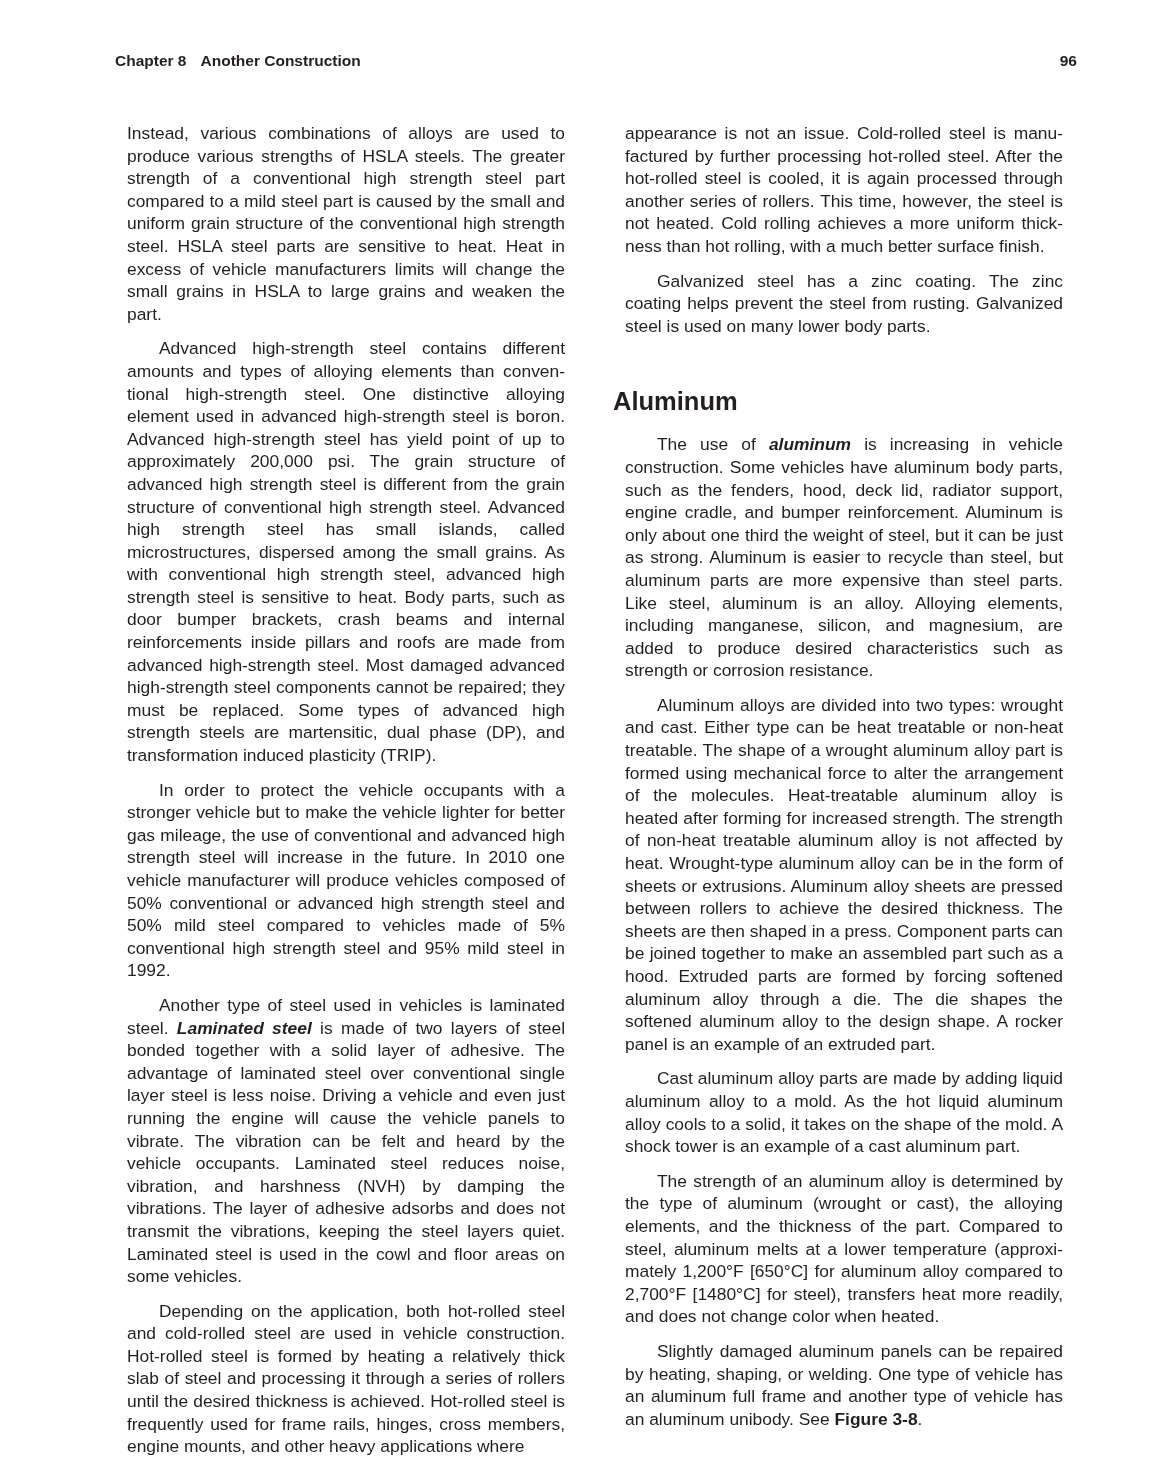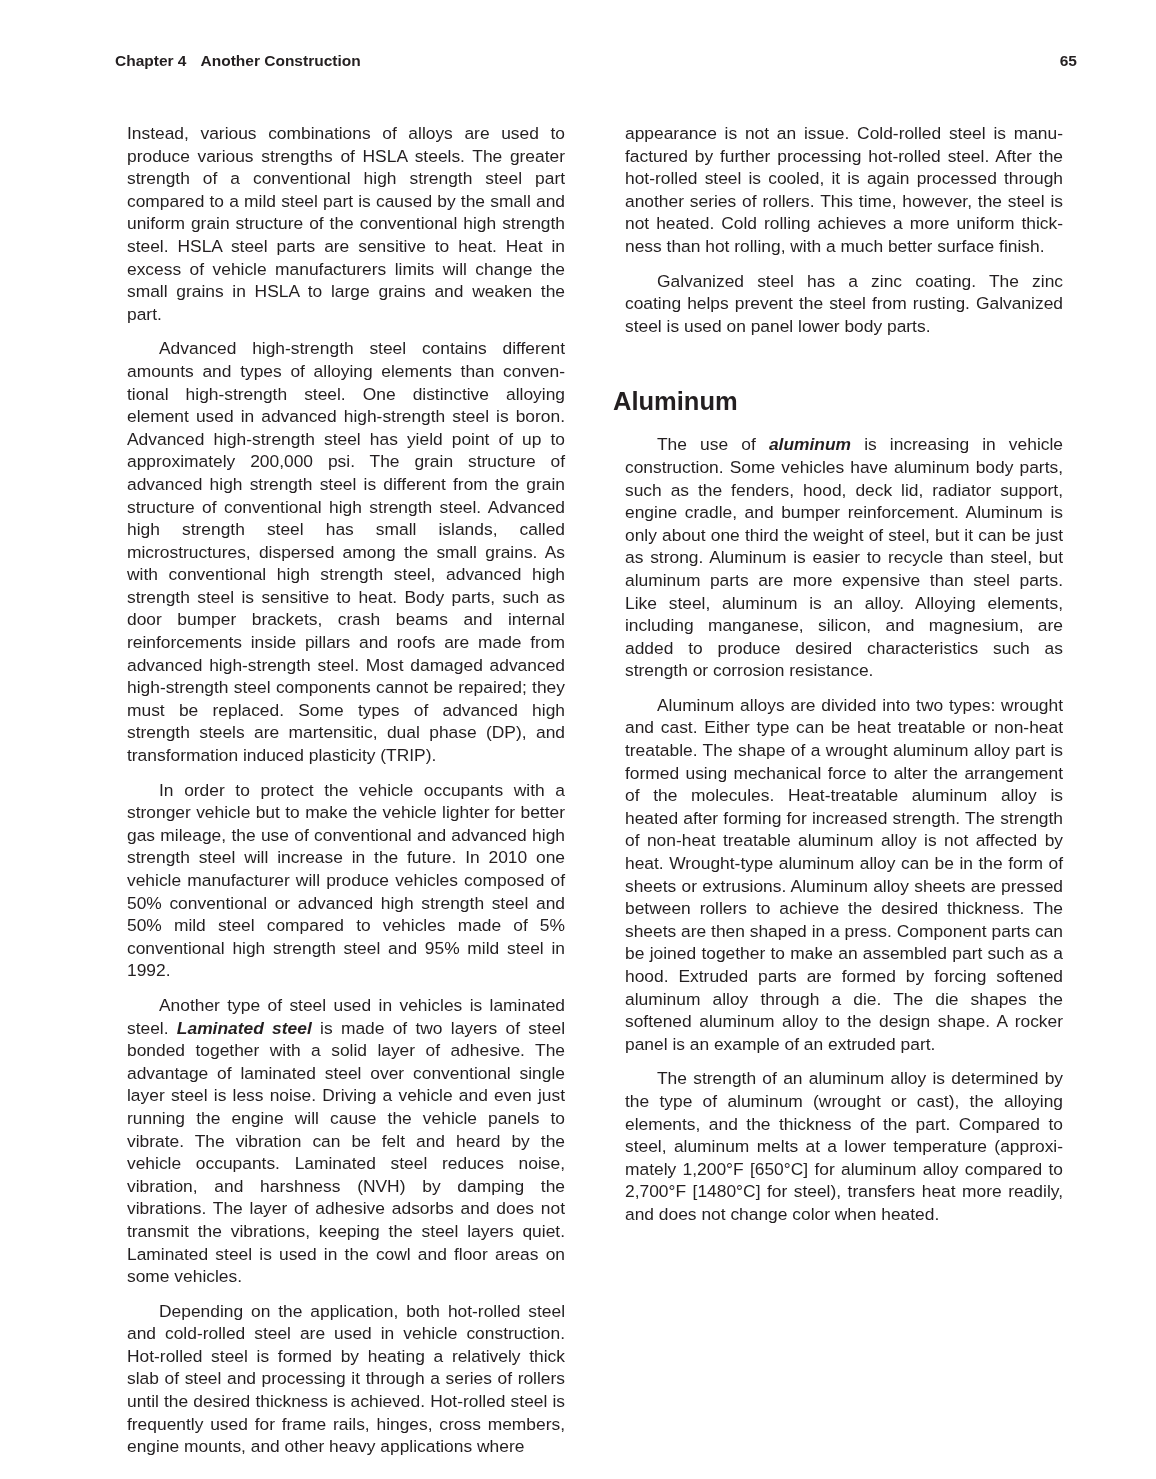--- a/index.html
+++ b/index.html
@@ -29,38 +29,40 @@
     line-height: 30px; text-indent: 0; text-align: left;
   }
   .bi { font-weight: bold; font-style: italic; }
   .i { }
   .b { font-weight: bold; }
 </style>
 </head>
 <body>
 
 <div class="running-head">
-  <span class="chapter"><span class="num">Chapter 4</span><span>Another Construction</span></span>
-  <span class="page-num">65</span>
+  <span class="chapter"><span class="num">Chapter 8</span><span>Another Construction</span></span>
+  <span class="page-num">96</span>
 </div>
 
 <div class="column col-left">
   <div>
       <p class="no-indent"><span>Instead, various combinations of alloys are used to produce various strengths of HSLA steels. The greater strength of a conventional high strength steel part compared to a mild steel part is caused by the small and uniform grain structure of the conventional high strength steel. HSLA steel parts are sensitive to heat. Heat in excess of vehicle manufacturers limits will change the small grains in HSLA to large grains and weaken the part.</span></p>
       <p><span>Advanced high-strength steel contains different amounts and types of alloying elements than conven­tional high-strength steel. One distinctive alloying element used in advanced high-strength steel is boron. Advanced high-strength steel has yield point of </span><span class="i">up to</span><span> approximately 200,000 psi. The grain struc­ture of advanced high strength steel is different from the grain structure of conventional high strength steel. Advanced high strength steel has small islands, called microstructures, dispersed among the small grains. As with conventional high strength steel, advanced high strength steel is sensitive to heat. Body parts, such as door bumper brackets, crash beams and internal reinforcements inside pillars and roofs are made from advanced high-strength steel. Most damaged advanced high-strength steel components cannot be repaired; they must be replaced. Some types of advanced high strength steels are martensitic, dual phase (DP), and transformation induced plasticity (TRIP).</span></p>
       <p><span>In order to protect the vehicle occupants with a stronger vehicle but to make the vehicle lighter for better gas mileage, the use of conventional and advanced high strength steel will increase in the future. In 2010 one vehicle manufacturer will produce vehicles composed of 50% conventional or advanced high strength steel and 50% mild steel compared to vehicles made of 5% conventional high strength steel and 95% mild steel in 1992.</span></p>
       <p><span>Another type of steel used in vehicles is laminated steel. </span><span class="bi">Laminated steel</span><span> is made of two layers of steel bonded together with a solid layer of adhesive. The advantage of laminated steel over conventional single layer steel is less noise. Driving a vehicle and even just running the engine will cause the vehicle panels to vibrate. The vibration can be felt and heard by the vehicle occupants. Laminated steel reduces noise, vibration, and harshness (NVH) by damping the vibrations. The layer of adhesive adsorbs and does not transmit the vibrations, keeping the steel layers quiet. Laminated steel is used in the cowl and floor areas on some vehicles.</span></p>
       <p><span>Depending on the application, both hot-rolled steel and cold-rolled steel are used in vehicle construction. Hot-rolled steel is formed by heating a relatively thick slab of steel and processing it through a series of rollers until the desired thickness is achieved. Hot-rolled steel is frequently used for frame rails, hinges, cross members, engine mounts, and other heavy applications where</span></p>
     </div>
 </div>
 
 <div class="column col-right">
   <div>
       <p class="no-indent"><span>appearance is not an issue. Cold-rolled steel is manu­factured by further processing hot-rolled steel. After the hot-rolled steel is cooled, it is again processed through another series of rollers. This time, however, the steel is not heated. Cold rolling achieves a more uniform thick­ness than hot rolling, with a much better surface finish.</span></p>
-      <p><span>Galvanized steel has a zinc coating. The zinc coating helps prevent the steel from rusting. Galvanized steel is used on panel lower body parts.</span></p>
+      <p><span>Galvanized steel has a zinc coating. The zinc coating helps prevent the steel from rusting. Galvanized steel is used on many lower body parts.</span></p>
     </div>
   <h2 class="section-heading">Aluminum</h2>
   <div>
       <p><span>The use of </span><span class="bi">aluminum</span><span> is increasing in vehicle construction. Some vehicles have aluminum body parts, such as the fenders, hood, deck lid, radiator support, engine cradle, and bumper reinforcement. Aluminum is only about one third the weight of steel, but it can be just as strong. Aluminum is easier to recycle than steel, but aluminum parts are more expensive than steel parts. Like steel, aluminum is an alloy. Alloying elements, including manganese, silicon, and magne­sium, are added to produce desired characteristics such as strength or corrosion resistance.</span></p>
       <p><span>Aluminum alloys are divided into two types: wrought and cast. Either type can be heat treatable or non-heat treatable. The shape of a wrought aluminum alloy part is formed using mechanical force to alter the arrange­ment of the molecules. Heat-treatable aluminum alloy is heated after forming for increased strength. The strength of non-heat treatable aluminum alloy is not affected by heat. Wrought-type aluminum alloy can be in the form of sheets or extrusions. Aluminum alloy sheets are pressed between rollers to achieve the desired thickness. The sheets are then shaped in a press. Component parts can be joined together to make an assembled part such as a hood. Extruded parts are formed by forcing soft­ened aluminum alloy through a die. The die shapes the softened aluminum alloy to the design shape. A rocker panel is an example of an extruded part.</span></p>
+      <p><span>Cast aluminum alloy parts are made by adding liquid aluminum alloy to a mold. As the hot liquid aluminum alloy cools to a solid, it takes on the shape of the mold. A shock tower is an example of a cast aluminum part.</span></p>
       <p><span>The strength of an aluminum alloy is determined by the type of aluminum (wrought or cast), the alloying elements, and the thickness of the part. Compared to steel, aluminum melts at a lower temperature (approxi­mately 1,200°F [650°C] for aluminum alloy compared to 2,700°F [1480°C] for steel), transfers heat more readily, and does not change color when heated.</span></p>
+      <p><span>Slightly damaged aluminum panels can be repaired by heating, shaping, or welding. One type of vehicle has an aluminum full frame and another type of vehicle has an aluminum unibody. See </span><span class="b">Figure 3-8</span><span>.</span></p>
     </div>
 </div>
 
 </body></html>

